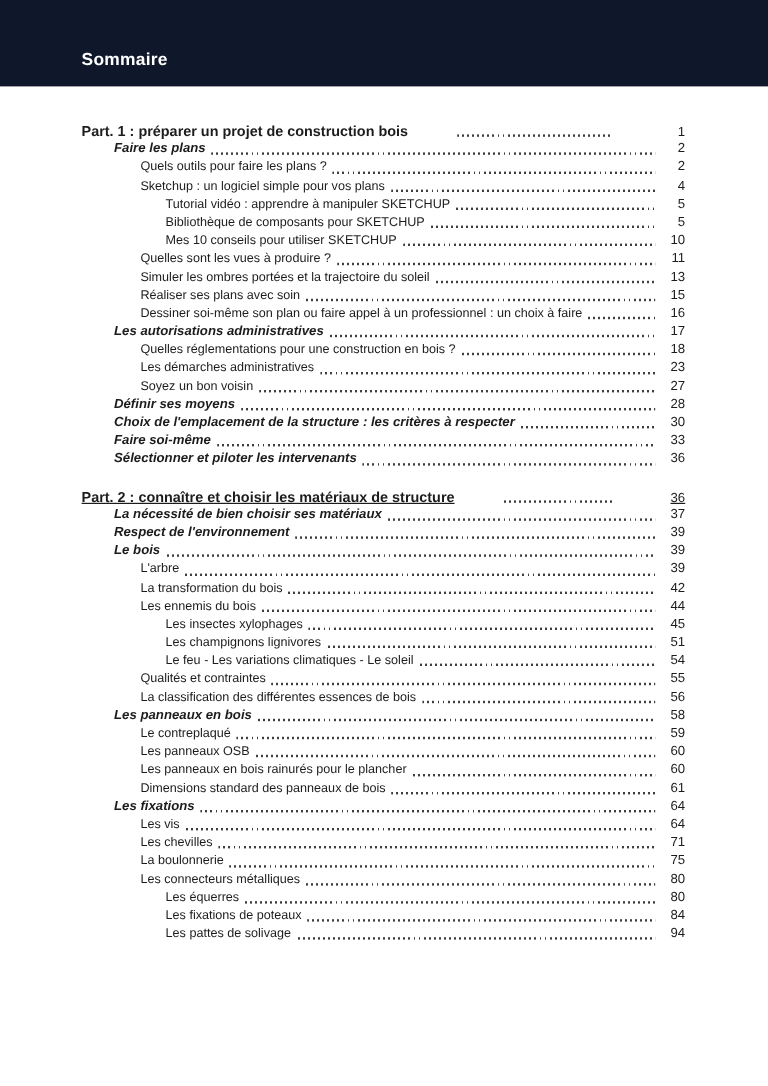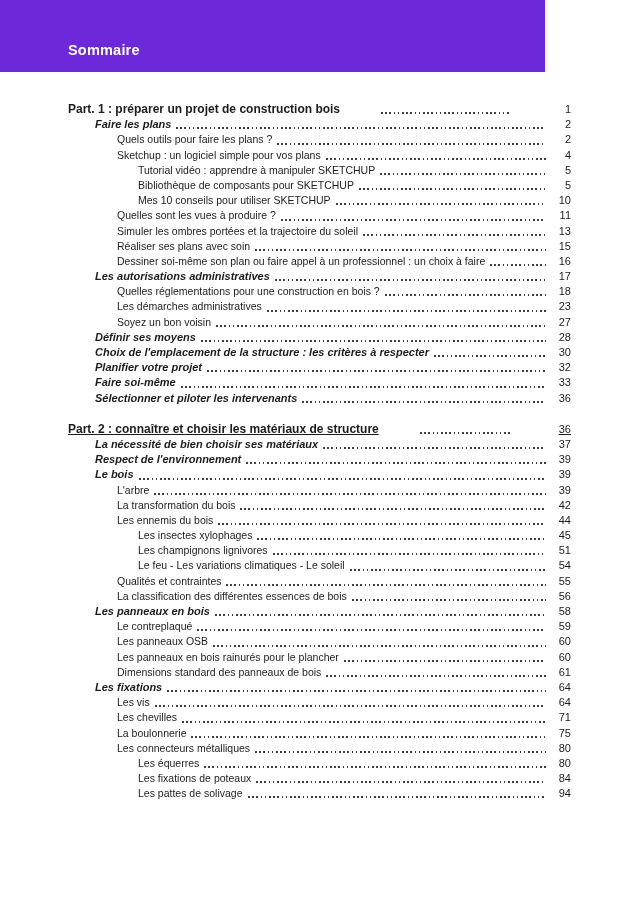--- a/index.html
+++ b/index.html
@@ -13,24 +13,23 @@
     height: 905px;
     background: #ffffff;
     overflow: hidden;
     font-family: "Liberation Sans", "DejaVu Sans", sans-serif;
     color: #1c1c1c;
   }
   .header-bar {
     position: absolute;
     top: 0;
     left: 0;
-    width: 520px;
+    width: 640px;
     height: 72px;
-    background: #6d28d9;
-    padding-left: 25px;
+    background: #0f172a;
   }
   .header-title {
     position: absolute;
     left: 68px;
     top: 42px;
     font-size: 14.5px;
     font-weight: bold;
     letter-spacing: 0.2px;
     color: #ffffff;
   }
@@ -164,25 +163,20 @@
     <span class="entry-label">Définir ses moyens</span>
     <span class="leader"></span>
     <span class="entry-page">28</span>
   </div>
       <div class="toc-row level-1">
     <span class="entry-label">Choix de l'emplacement de la structure : les critères à respecter</span>
     <span class="leader"></span>
     <span class="entry-page">30</span>
   </div>
       <div class="toc-row level-1">
-    <span class="entry-label">Planifier votre projet</span>
-    <span class="leader"></span>
-    <span class="entry-page">32</span>
-  </div>
-      <div class="toc-row level-1">
     <span class="entry-label">Faire soi-même</span>
     <span class="leader"></span>
     <span class="entry-page">33</span>
   </div>
       <div class="toc-row level-1">
     <span class="entry-label">Sélectionner et piloter les intervenants</span>
     <span class="leader"></span>
     <span class="entry-page">36</span>
   </div>
       <div class="toc-row level-0 new-part">

